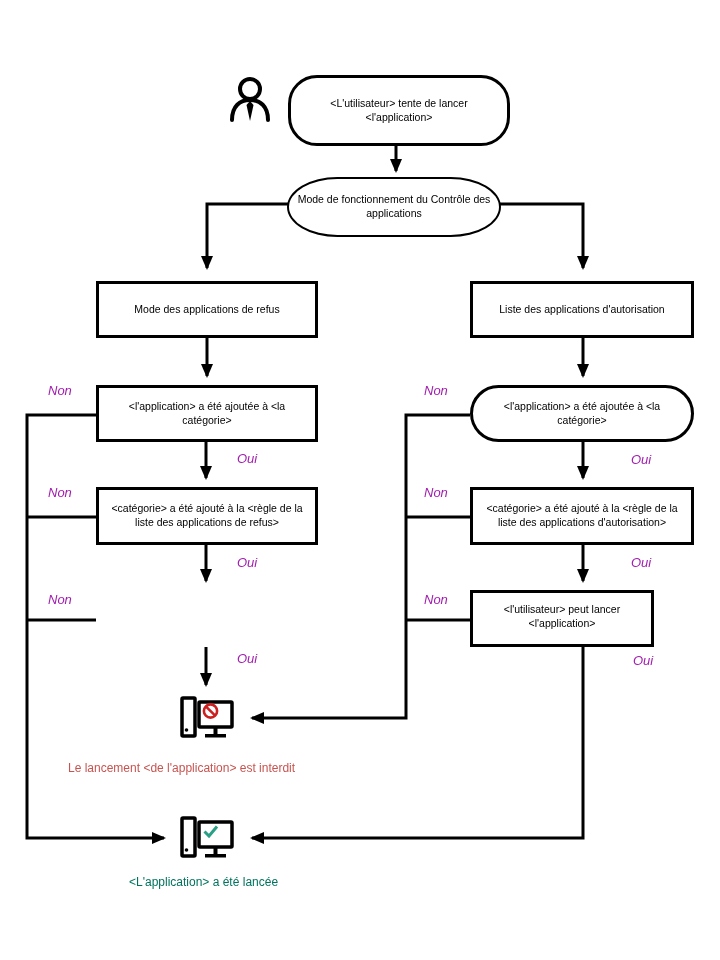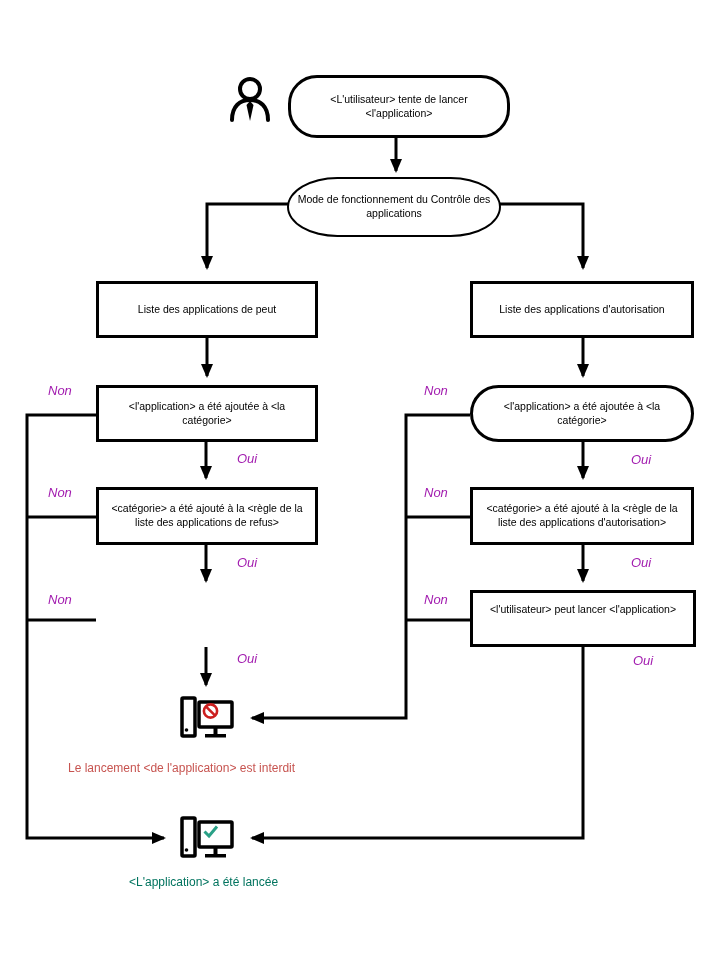--- a/index.html
+++ b/index.html
@@ -59,30 +59,30 @@
   </svg>
 
   <div class="icon-wrap" style="left:222px; top:74px; width:58px; height:60px;">
     <svg width="58" height="60" viewBox="0 0 58 60">
       <circle cx="28" cy="15" r="10" fill="none" stroke="#000" stroke-width="4"></circle>
       <path d="M10 46 C10 32 18 26 28 26 C38 26 46 32 46 46" fill="none" stroke="#000" stroke-width="4" stroke-linecap="round"></path>
       <path d="M28 27 L24.5 31 L28 47 L31.5 31 Z" fill="#000"></path>
     </svg>
   </div>
 
-  <div class="node stadium" style="left:288px; top:75px; width:222px; height:63px;">
+  <div class="node stadium" style="left:288px; top:75px; width:222px; height:71px;">
     <span>&lt;L'utilisateur&gt; tente de lancer &lt;l'application&gt;</span>
   </div>
 
   <div class="node ellipse" style="left:287px; top:177px; width:214px; height:60px;">
     <span>Mode de fonctionnement du Contrôle des applications</span>
   </div>
 
   <div class="node" style="left:96px; top:281px; width:222px; height:57px;">
-    <span>Liste des applications de peut</span>
+    <span>Mode des applications de refus</span>
   </div>
 
   <div class="node" style="left:470px; top:281px; width:224px; height:57px;align-items:center;">
     <span>Liste des applications d'autorisation</span>
   </div>
 
   <div class="node" style="left:96px; top:385px; width:222px; height:57px;">
     <span>&lt;l'application&gt; a été ajoutée à &lt;la catégorie&gt;</span>
   </div>
 
@@ -92,21 +92,21 @@
 
 
   <div class="node stadium" style="left:470px; top:385px; width:224px; height:57px;">
     <span>&lt;l'application&gt; a été ajoutée à &lt;la catégorie&gt;</span>
   </div>
 
   <div class="node" style="left:470px; top:487px; width:224px; height:58px;">
     <span>&lt;catégorie&gt; a été ajouté à la &lt;règle de la liste des applications d'autorisation&gt;</span>
   </div>
 
-  <div class="node top-align" style="left:470px; top:590px; width:226px; height:57px;">
+  <div class="node top-align" style="left:470px; top:590px; width:184px; height:57px;">
     <span>&lt;l'utilisateur&gt; peut lancer &lt;l'application&gt;</span>
   </div>
 
   <span class="edge-label" style="left:48px; top:384px;">Non</span>
   <span class="edge-label" style="left:48px; top:486px;">Non</span>
   <span class="edge-label" style="left:48px; top:593px;">Non</span>
   <span class="edge-label" style="left:424px; top:384px;">Non</span>
   <span class="edge-label" style="left:424px; top:486px;">Non</span>
   <span class="edge-label" style="left:424px; top:593px;">Non</span>
 

